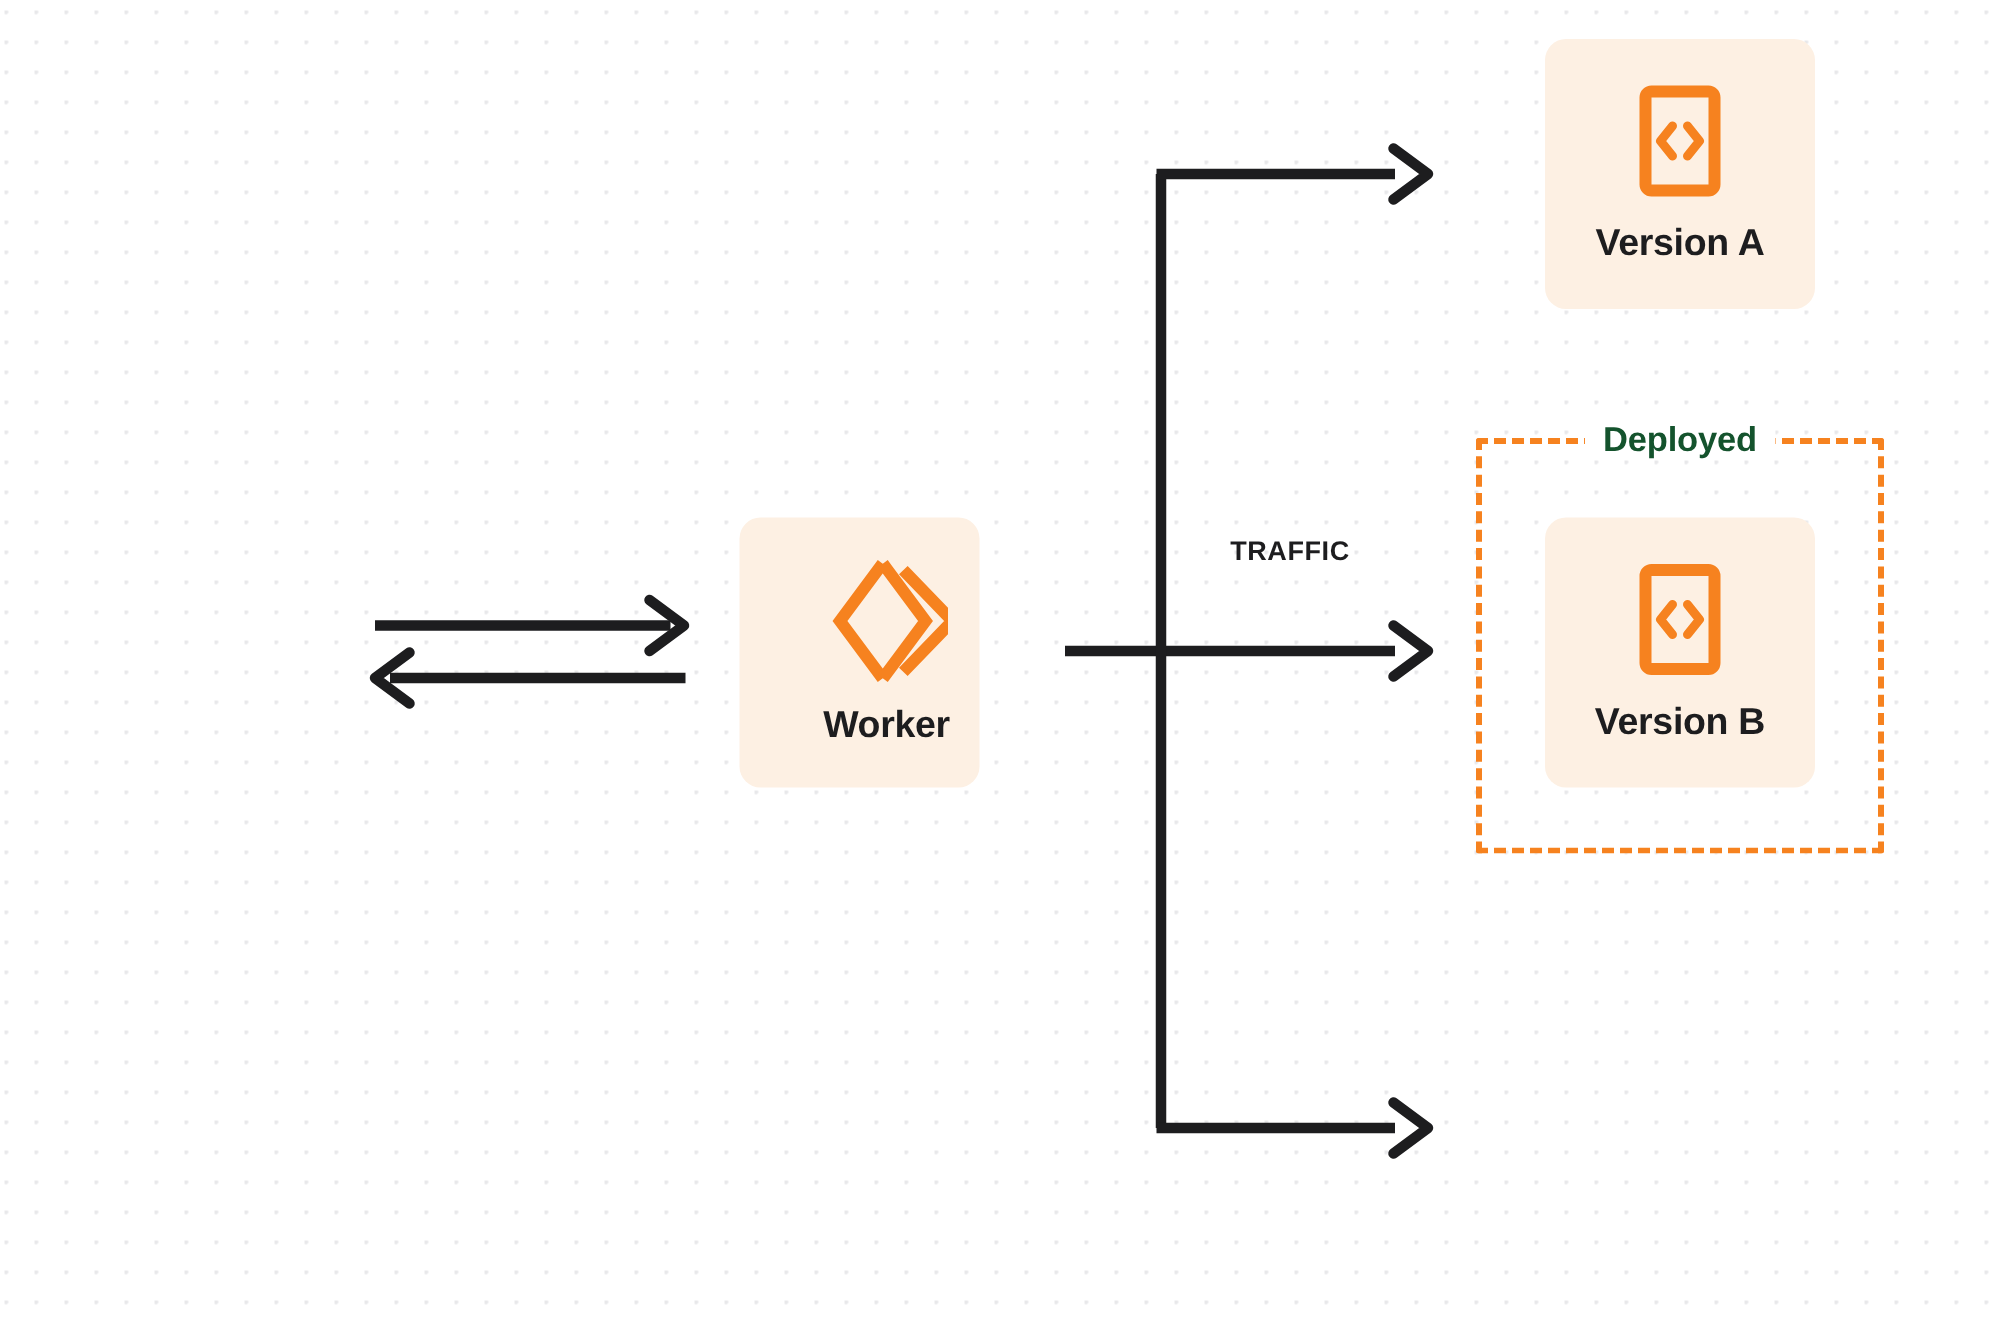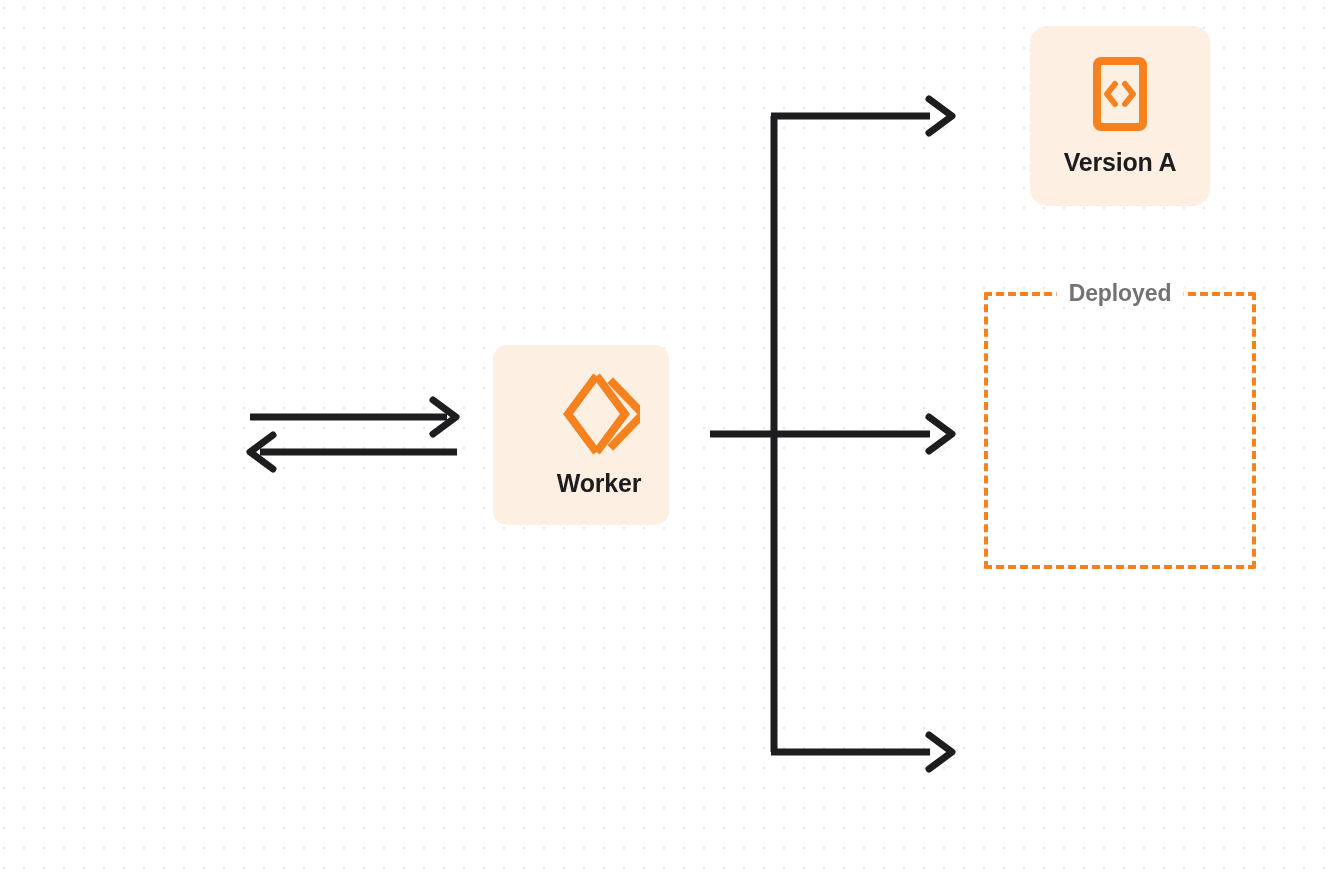--- a/index.html
+++ b/index.html
@@ -56,34 +56,34 @@
     top: 345px;
     width: 182px;
     height: 180px;
     background: #f2f3f4;
   }
 
   
   #node-worker {
     left: 493px;
     top: 345px;
-    width: 176px;
+    width: 160px;
     height: 180px;
     background: #fdf0e3;
     padding-left: 36px;
   }
   #node-worker .node-label { margin-top: 14px; }
 
   
   .version-node {
     width: 180px;
     height: 180px;
     background: #fdf0e3;
   }
-  #node-version-a { left: 1030px; top: 26px; border-radius: 17px; }
+  #node-version-a { left: 1030px; top: 26px; }
   #node-version-b { left: 1030px; top: 345px; }
   #node-version-c { left: 1030px; top: 663px; }
   .version-node .node-label { margin-top: 16px; }
 
   .icon-wrap {
     display: block;
     line-height: 0;
   }
 
   
@@ -99,21 +99,21 @@
   }
   #deployed-label {
     position: absolute;
     left: 50%;
     top: -3px;
     transform: translate(-50%, -50%);
     background: #ffffff;
     padding: 0 12px;
     font-size: 23px;
     font-weight: 700;
-    color: #737373;
+    color: #14532d;
     letter-spacing: -0.1px;
     white-space: nowrap;
     line-height: 1;
   }
 
   
   #traffic-label {
     position: absolute;
     left: 790px;
     top: 350px;
@@ -158,20 +158,21 @@
       <polyline points="929,417 952,434 929,451" fill="none" stroke="#1d1d1f" stroke-width="7" stroke-linecap="round" stroke-linejoin="round"></polyline>
     </g>
 
     <g>
       <line x1="771" y1="752" x2="930" y2="752" stroke="#1d1d1f" stroke-width="7" stroke-linecap="butt"></line>
       <polyline points="929,735 952,752 929,769" fill="none" stroke="#1d1d1f" stroke-width="7" stroke-linecap="round" stroke-linejoin="round"></polyline>
     </g>
   </svg>
 
   <div id="traffic-label">
+    <span>TRAFFIC</span>
   </div>
 
 
   <div class="node" id="node-worker">
     <span class="icon-wrap">
       <svg width="82" height="82" viewBox="0 0 82 82" xmlns="http://www.w3.org/2000/svg">
 
         <polyline points="36,6 10,41 36,76" fill="none" stroke="#f6821f" stroke-width="8" stroke-linecap="square" stroke-linejoin="miter"></polyline>
 
         <polyline points="41,6 67,41 41,76" fill="none" stroke="#f6821f" stroke-width="8" stroke-linecap="square" stroke-linejoin="miter"></polyline>
@@ -190,15 +191,25 @@
         <polyline points="33,28 41,38 33,48" fill="none" stroke="#f6821f" stroke-width="6" stroke-linecap="round" stroke-linejoin="round"></polyline>
       </svg>
     </span>
     <div class="node-label">Version A</div>
   </div>
 
   <div id="deployed-group">
     <div id="deployed-label">Deployed</div>
   </div>
 
+  <div class="node version-node" id="node-version-b">
+    <span class="icon-wrap">
+      <svg width="56" height="76" viewBox="0 0 56 76" xmlns="http://www.w3.org/2000/svg">
+        <rect x="5" y="5" width="46" height="66" rx="4" ry="4" fill="none" stroke="#f6821f" stroke-width="8"></rect>
+        <polyline points="23,28 15,38 23,48" fill="none" stroke="#f6821f" stroke-width="6" stroke-linecap="round" stroke-linejoin="round"></polyline>
+        <polyline points="33,28 41,38 33,48" fill="none" stroke="#f6821f" stroke-width="6" stroke-linecap="round" stroke-linejoin="round"></polyline>
+      </svg>
+    </span>
+    <div class="node-label">Version B</div>
+  </div>
 
 
 </div>
 
 </body></html>

